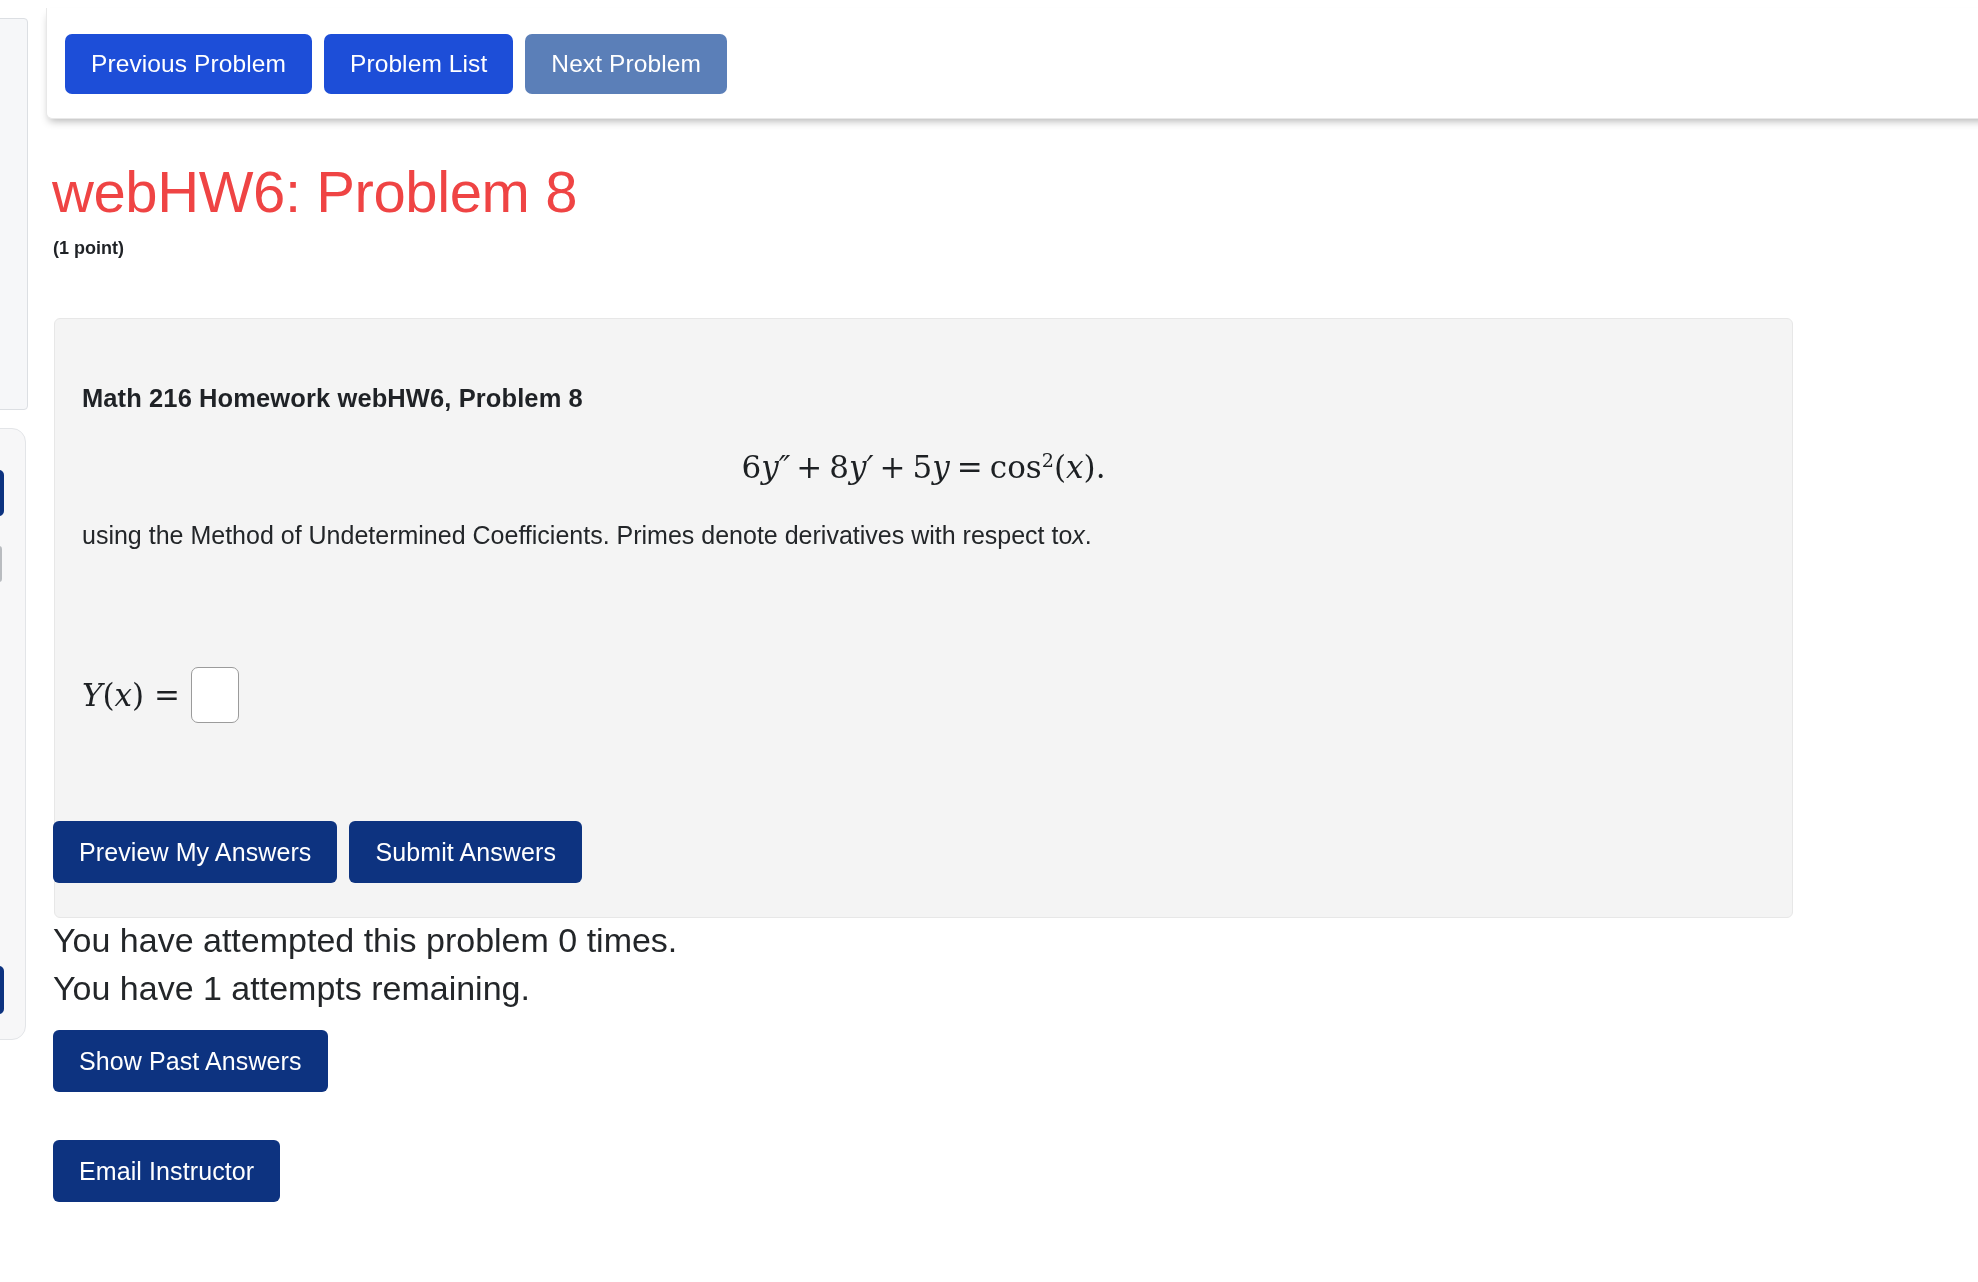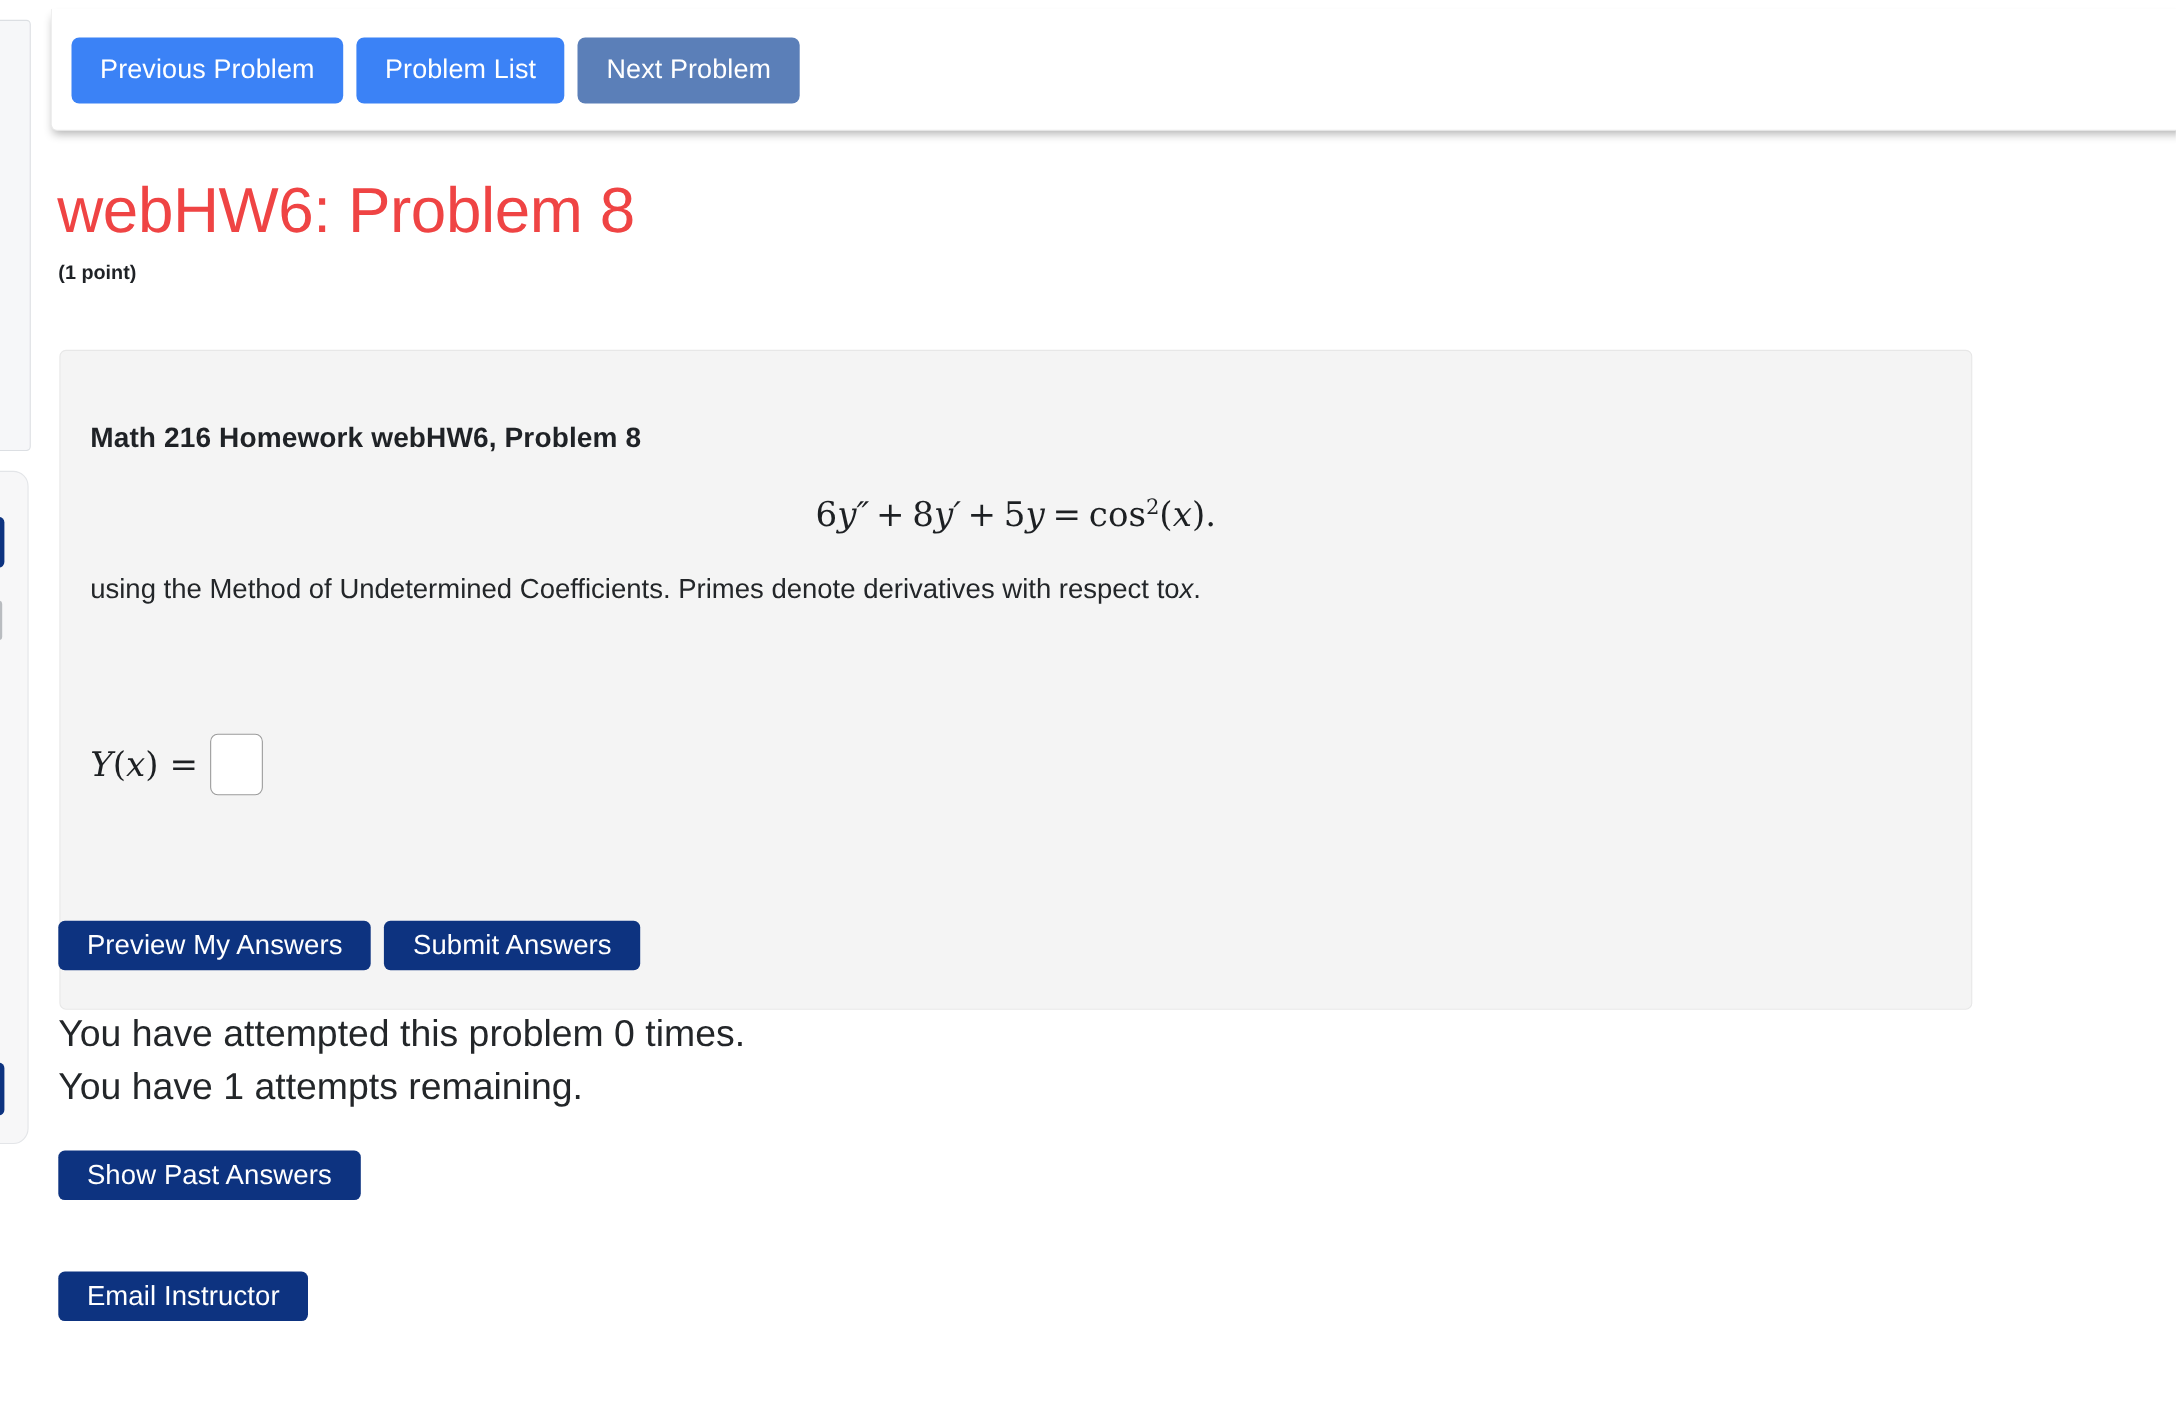--- a/index.html
+++ b/index.html
@@ -86,21 +86,21 @@
     align-items: center;
     justify-content: center;
     height: 60px;
     padding: 0 26px;
     border: none;
     border-radius: 7px;
     font-family: "Liberation Sans", sans-serif;
     font-size: 24.5px;
     font-weight: 400;
     color: #ffffff;
-    background: #3b82f6;
+    background: #1d4ed8;
     cursor: pointer;
     white-space: nowrap;
     letter-spacing: .1px;
   }
   .nav-btn.secondary {
     background: #5b7fb8;
   }
 
   
   #page-main {
@@ -219,33 +219,32 @@
     color: #222;
     padding: 0 6px;
     outline: none;
   }
 
   
   .action-btn {
     display: inline-flex;
     align-items: center;
     justify-content: center;
-    height: 45px;
+    height: 62px;
     padding: 0 26px;
     border: none;
     border-radius: 6px;
     background: #0d3380;
     color: #ffffff;
     font-family: "Liberation Sans", sans-serif;
     font-size: 25px;
     font-weight: 400;
     cursor: pointer;
     white-space: nowrap;
     letter-spacing: .1px;
-    margin-top: 16px;
   }
   #answer-actions {
     position: absolute;
     left: 53px; top: 703px;
     display: flex;
     gap: 12px;
   }
 
   
   #attempt-status {

